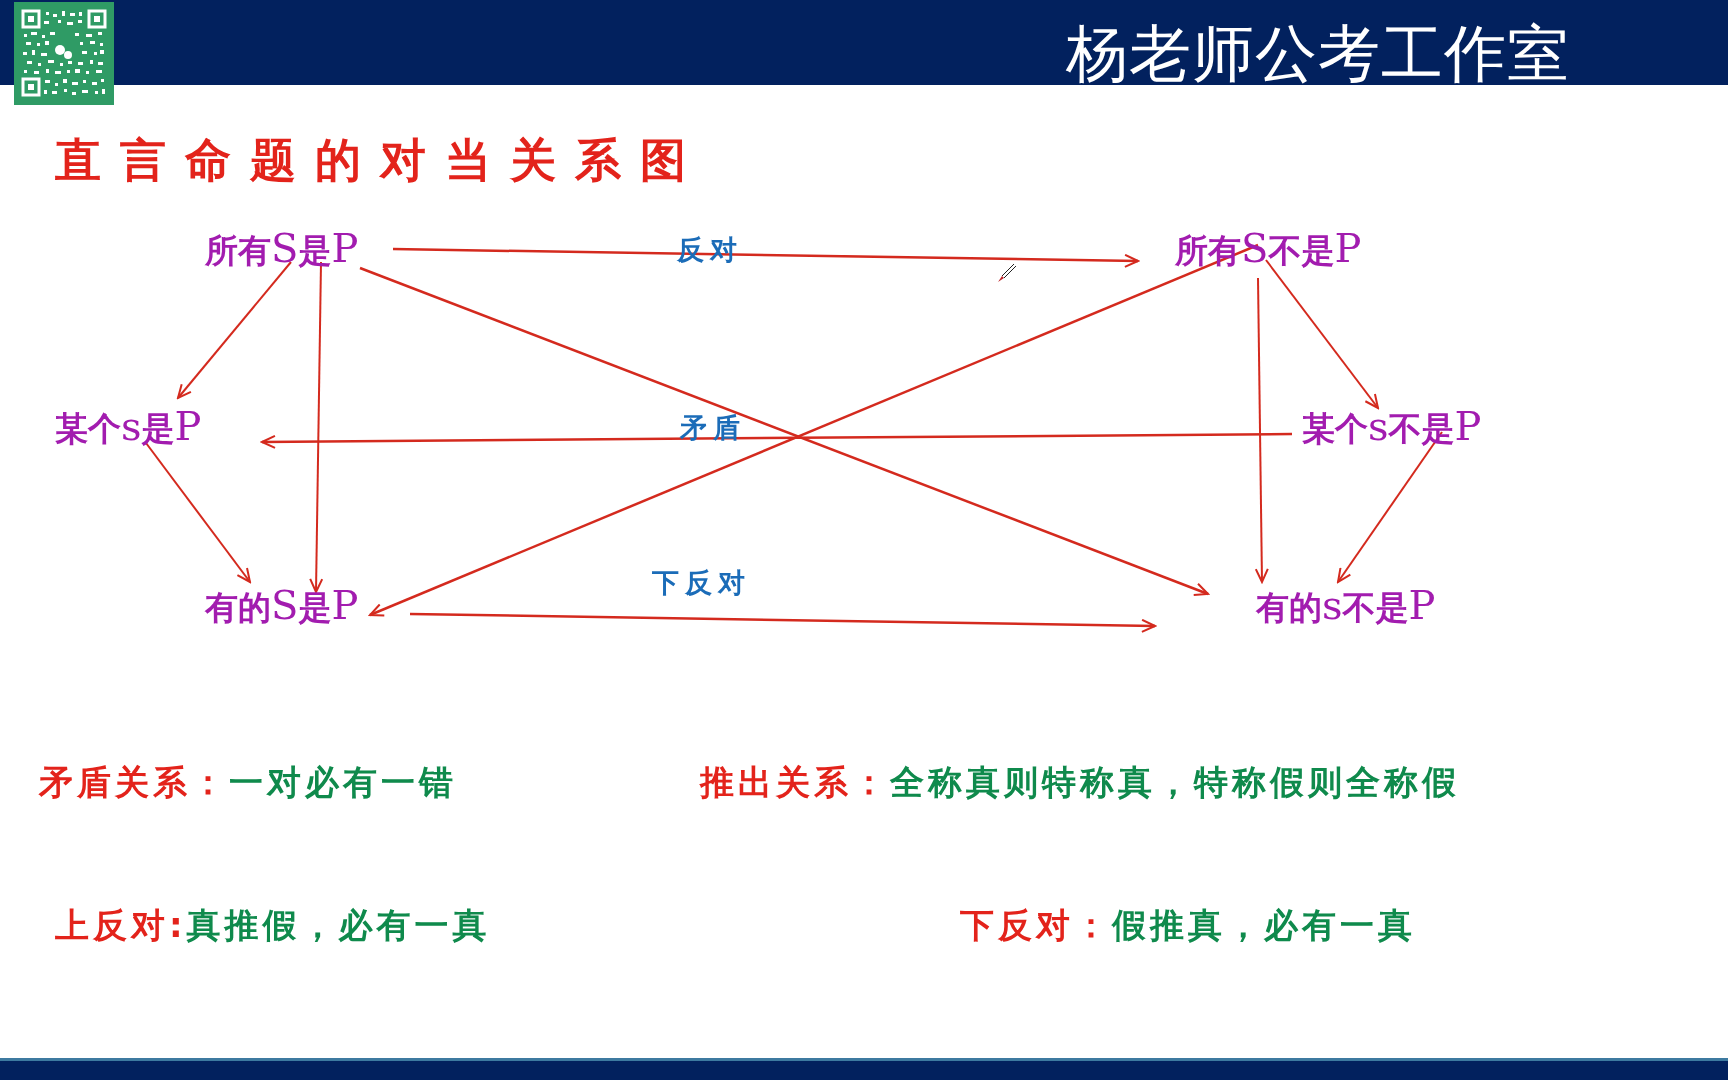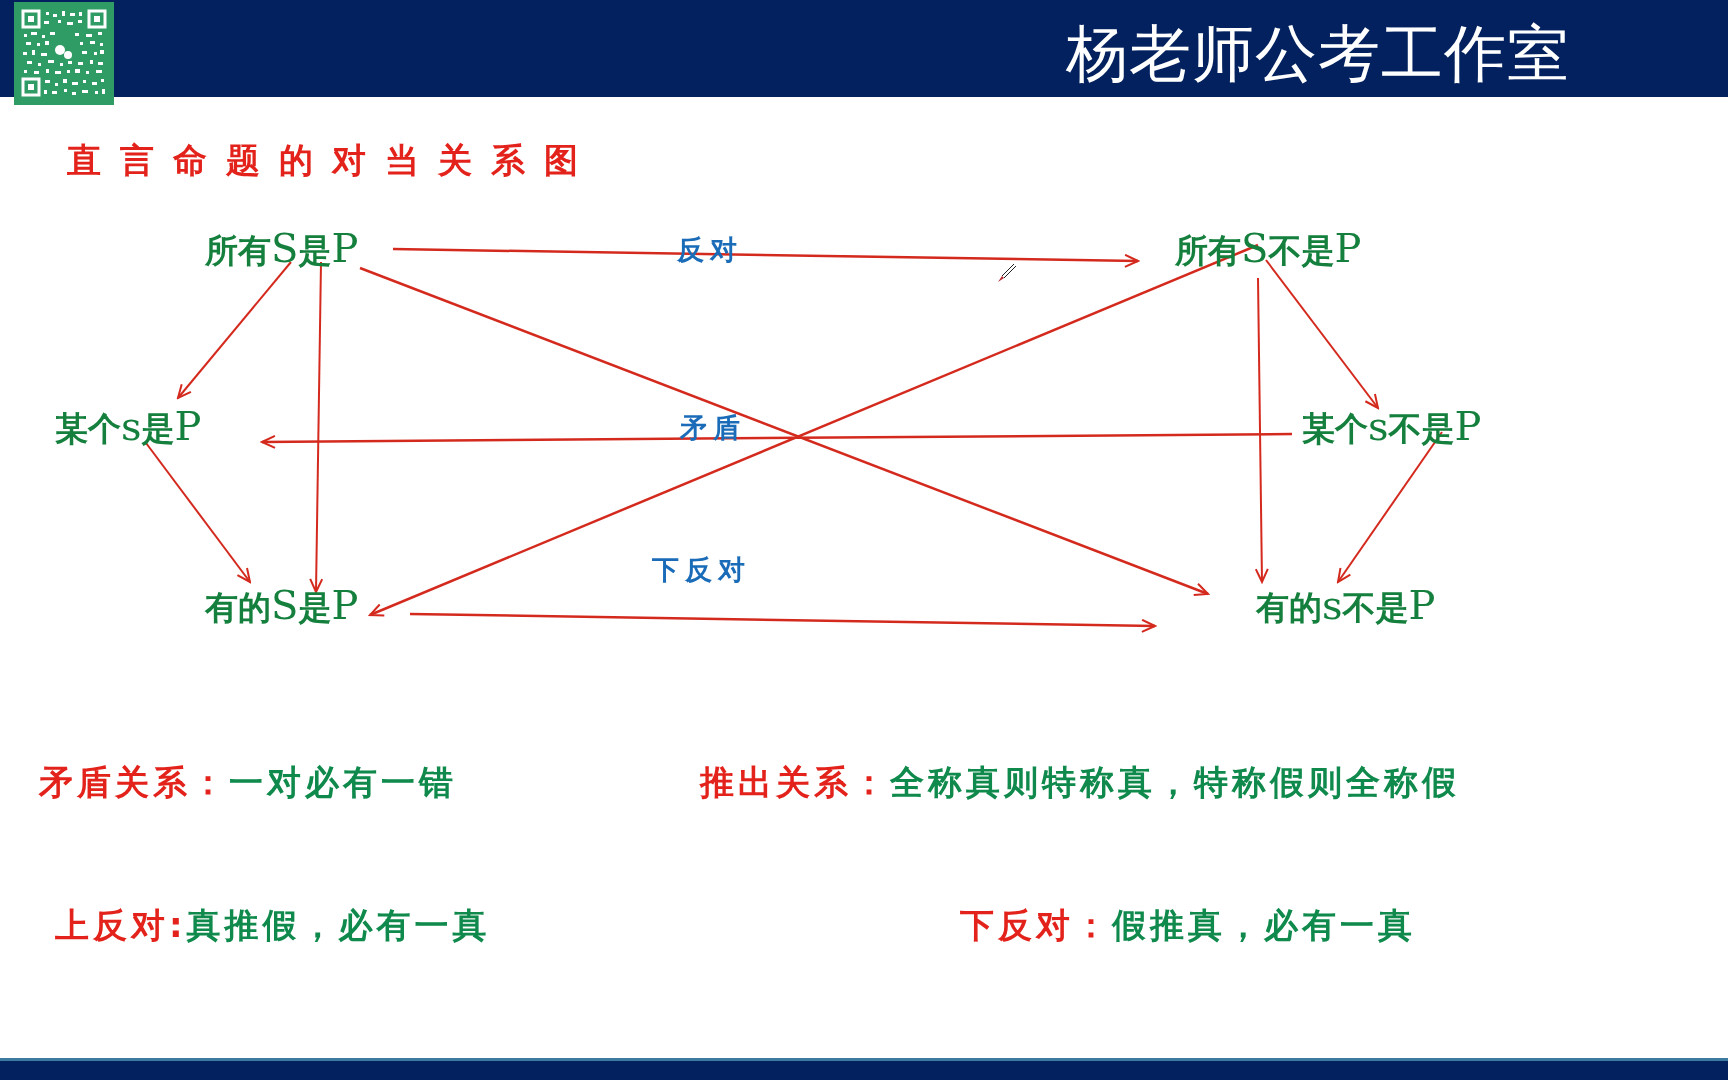--- a/index.html
+++ b/index.html
@@ -1,27 +1,27 @@
 <!DOCTYPE html>
 <html><head>
 <meta charset="utf-8">
 <style>
   html, body { margin:0; padding:0; }
   body { width:1728px; height:1080px; position:relative; overflow:hidden; background:#ffffff;
          font-family:"DejaVu Sans","Liberation Sans",sans-serif; }
-  .header { position:absolute; left:0; top:0; width:1728px; height:97px; background:#02215e; }
+  .header { position:absolute; left:0; top:0; width:1728px; height:85px; background:#02215e; }
   .qr { position:absolute; left:14px; top:2px; width:100px; height:103px; background:#2f9b65; }
   .qr svg { position:absolute; left:6px; top:6px; }
   .brand { position:absolute; left:1066px; top:14px; color:#ffffff; font-size:62px; letter-spacing:1px;
            font-family:"DejaVu Sans","Liberation Sans",sans-serif; line-height:80px; white-space:nowrap; }
   .footer { position:absolute; left:0; top:1058px; width:1728px; height:22px; background:#02215e;
             border-top:3px solid #3d7aa0; box-sizing:border-box; }
-  .title { position:absolute; left:67px; top:138px; color:#e3231b; font-size:34px; font-weight:bold;
+  .title { position:absolute; left:55px; top:138px; color:#e3231b; font-size:46px; font-weight:bold;
            letter-spacing:19px; white-space:nowrap; line-height:44px; }
-  .node { position:absolute; color:#15803d; font-weight:bold; font-size:33px; white-space:nowrap; line-height:40px; }
+  .node { position:absolute; color:#a21caf; font-weight:bold; font-size:33px; white-space:nowrap; line-height:40px; }
   .node .lat { font-family:"DejaVu Serif","Liberation Serif",serif; font-weight:normal; font-size:40px; }
   .rel { position:absolute; color:#1b6cb8; font-weight:bold; font-size:27px; white-space:nowrap; line-height:40px; letter-spacing:6px; }
   svg.arrows { position:absolute; left:0; top:0; }
   .rule { position:absolute; font-size:34px; font-weight:bold; white-space:nowrap; line-height:44px; }
   .rule .k { color:#e3231b; letter-spacing:4px; }
   .rule .v { color:#0f8a4c; letter-spacing:4px; }
   .pencil { position:absolute; left:994px; top:262px; }
 </style>
 </head>
 <body>
@@ -152,21 +152,21 @@
 </div>
 <div class="node" style="left:205px;top:585px;">
   <span>有的</span><span class="lat">S</span><span>是</span><span class="lat">P</span>
 </div>
 <div class="node" style="left:1225px;top:585px;margin-left:31px;">
   <span>有的</span><span class="lat">s</span><span>不是</span><span class="lat">P</span>
 </div>
 
 <div class="rel" style="left:677px;top:230px;">反对</div>
 <div class="rel" style="left:680px;top:408px;">矛盾</div>
-<div class="rel" style="left:652px;top:550px;text-align:right;">下反对</div>
+<div class="rel" style="left:652px;top:563px;text-align:right;">下反对</div>
 
 <svg class="pencil" width="24" height="24" viewBox="0 0 24 24">
   <path d="M20,2 L8,14 M22,4 L10,16" stroke="#222" stroke-width="1" fill="none"></path>
   <path d="M8,14 L10,16 L4,20 Z" fill="#c0282d"></path>
 </svg>
 
 <div class="rule" style="left:39px;top:760px;">
   <span class="k">矛盾关系：</span><span class="v">一对必有一错</span>
 </div>
 <div class="rule" style="left:700px;top:760px;">

